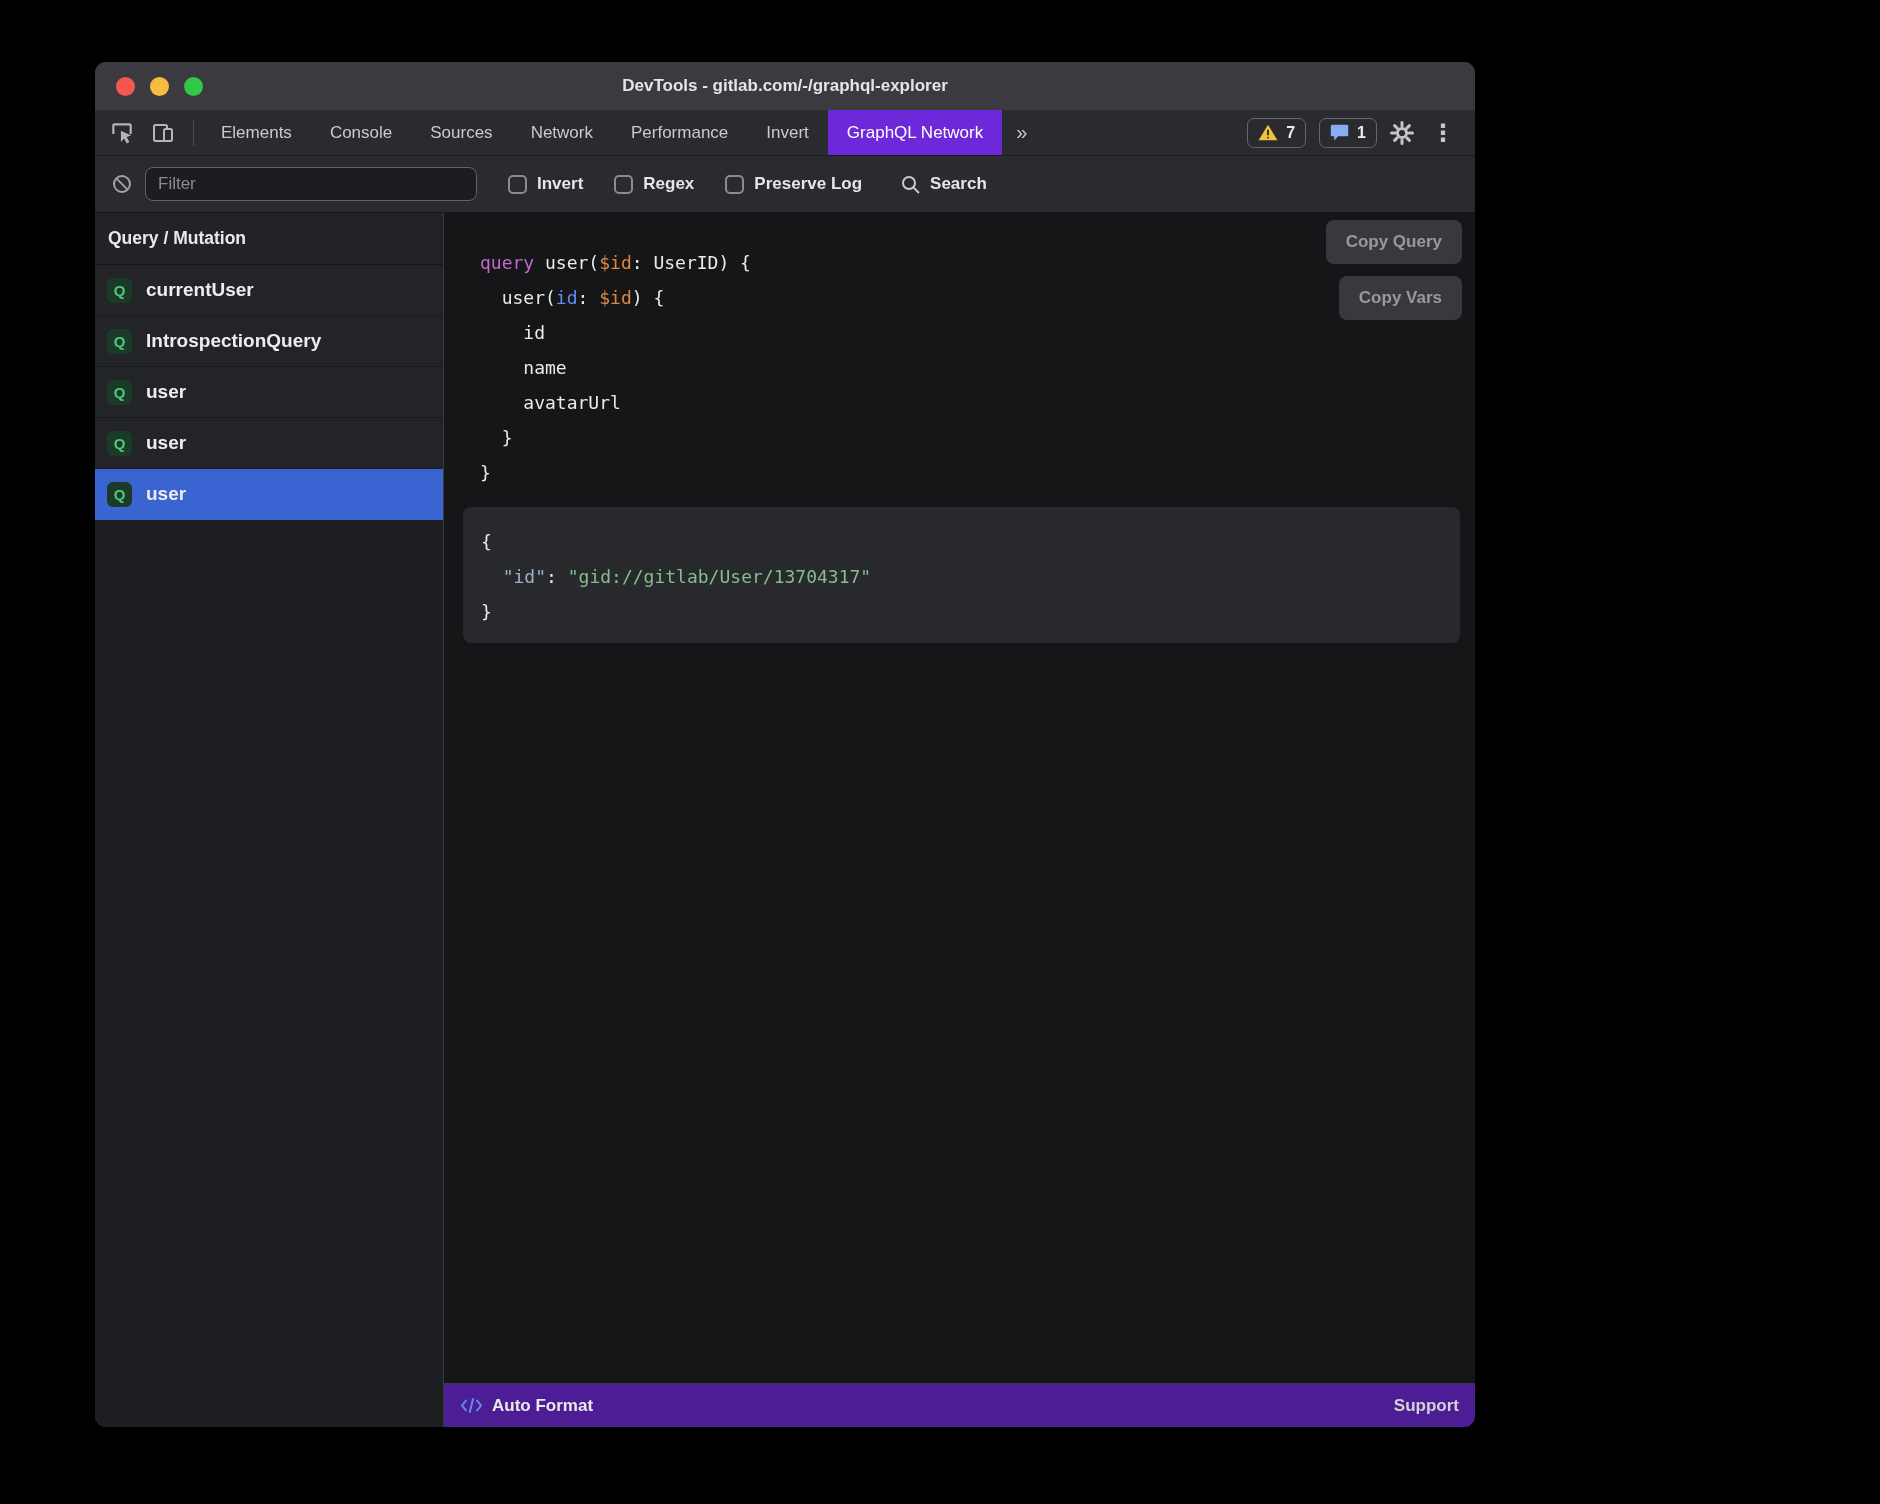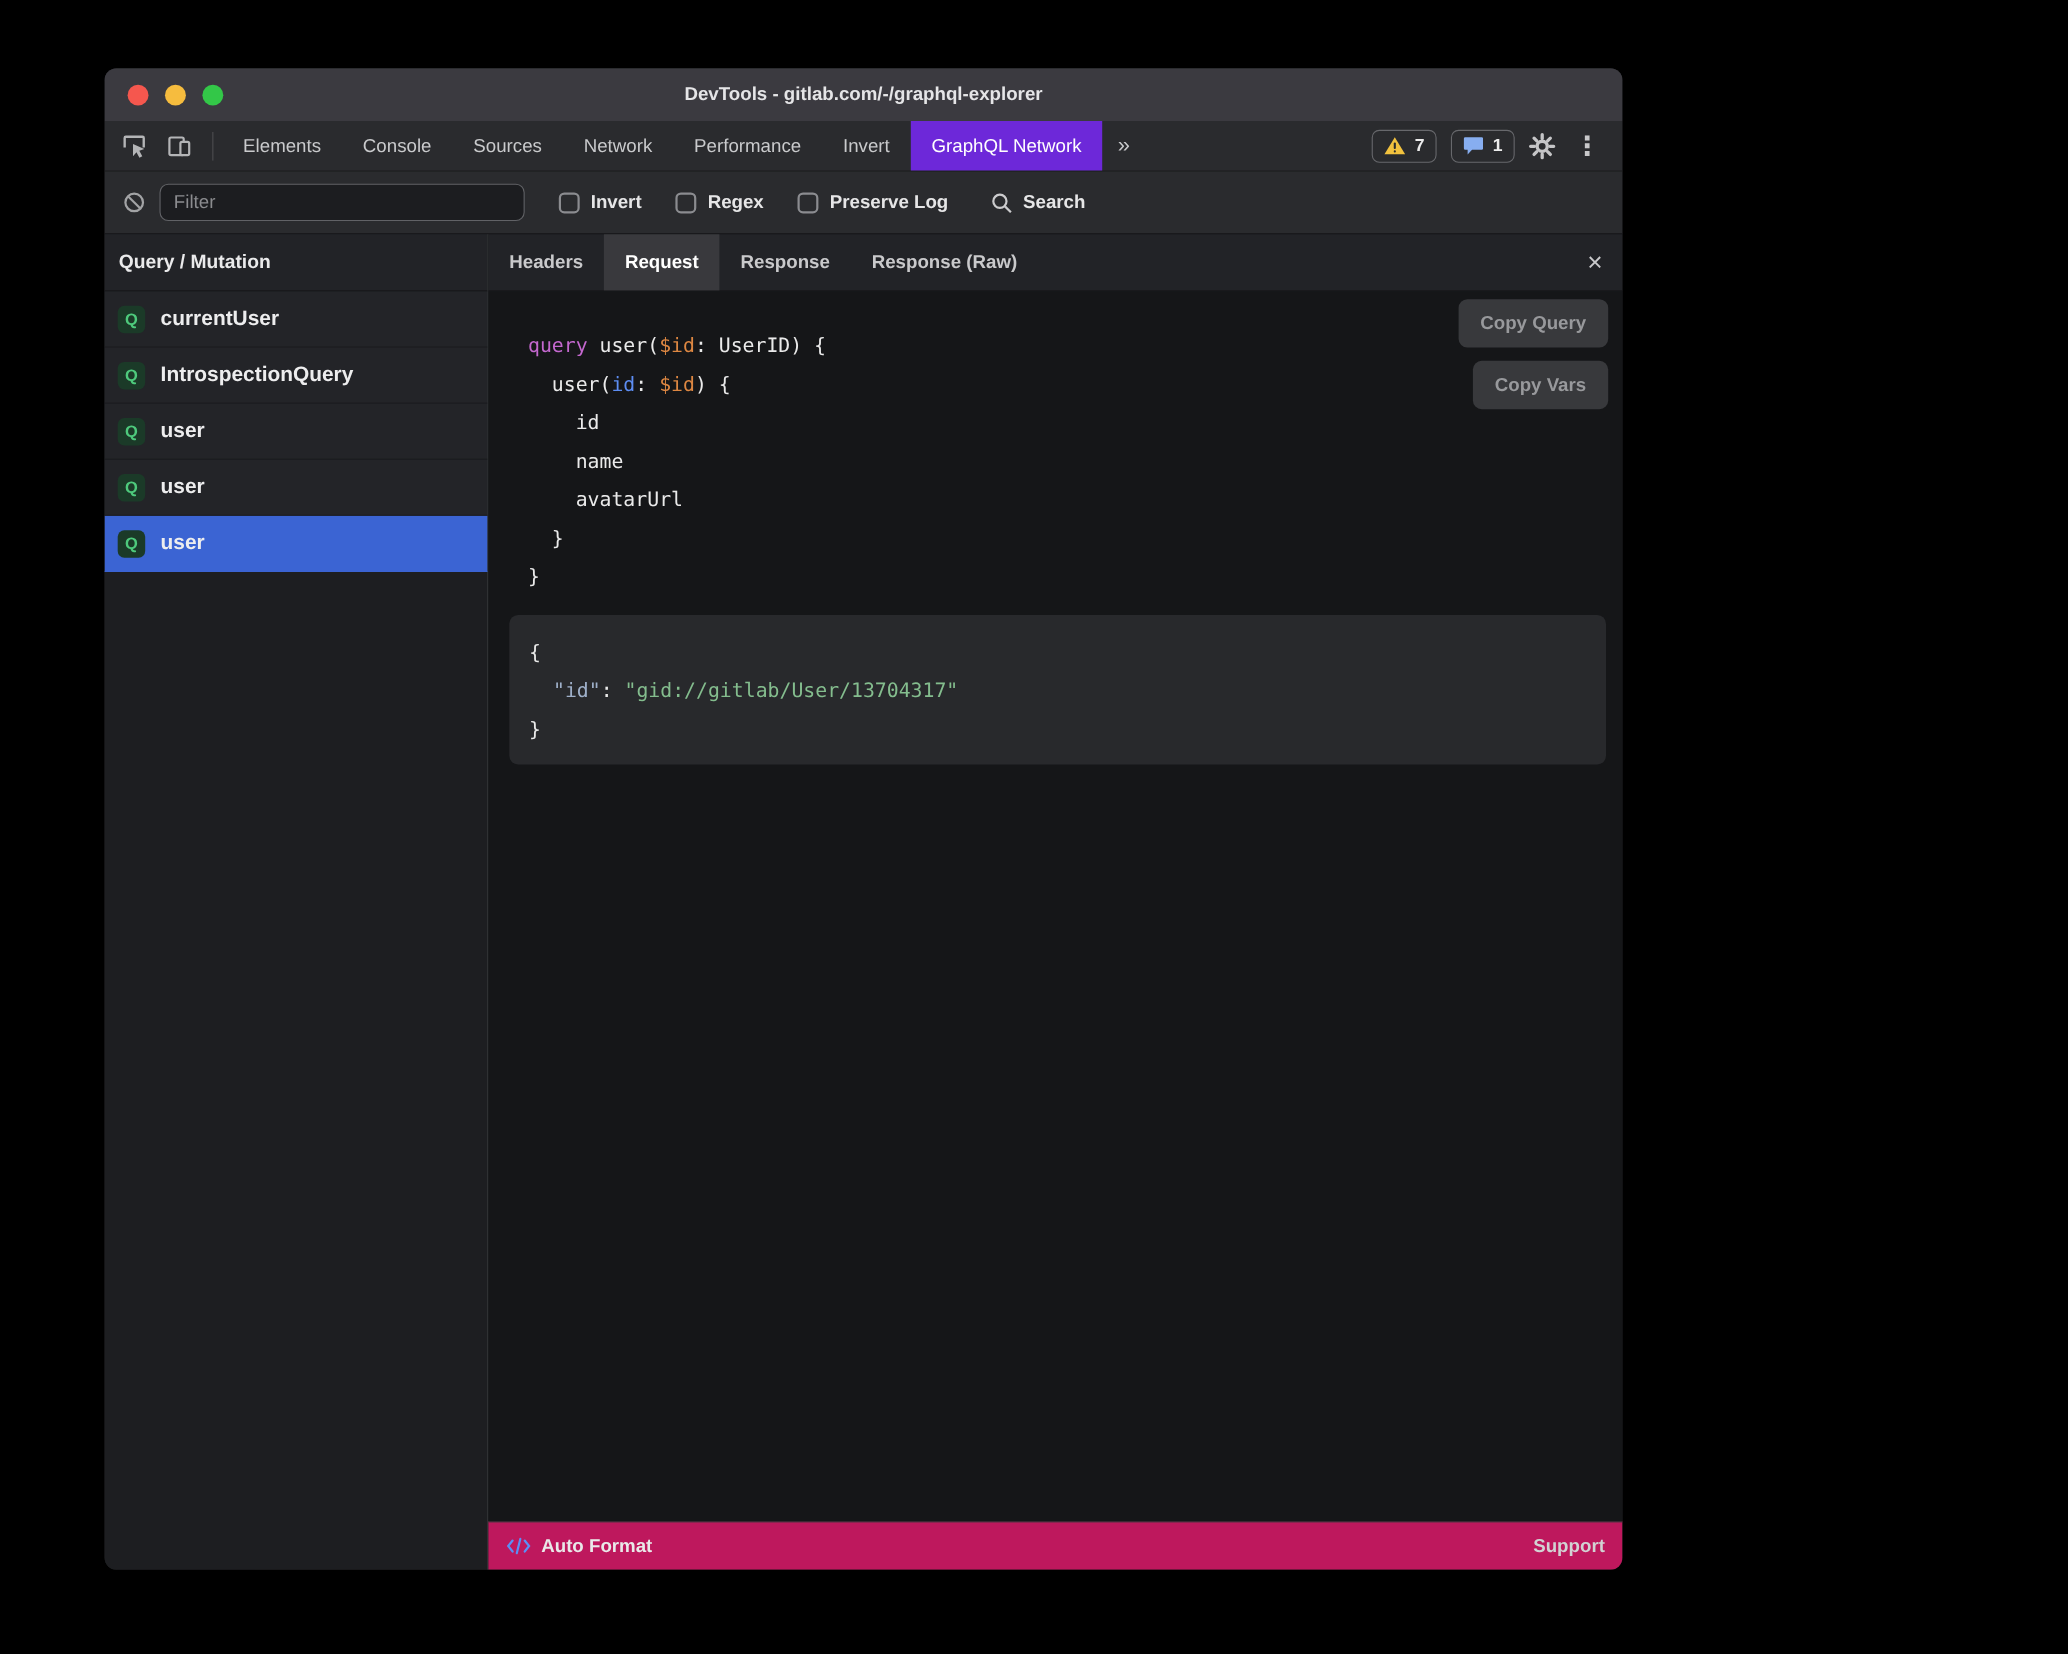--- a/index.html
+++ b/index.html
@@ -94,21 +94,21 @@
   .tok-keyword  { color:#c468cf; }
   .tok-variable { color:#dd8742; }
   .tok-attr     { color:#5d8df2; }
   .tok-key      { color:#9fb0ca; }
   .tok-string   { color:#84bd8e; }
 
   .varspanel { margin:17px 15px 0 19px; background:#28292c; border-radius:8px;
                padding:17px 18px 14px 18px; font-family:"DejaVu Sans Mono", monospace;
                font-size:18px; line-height:35px; color:#eaeaea; }
 
-  .dfooter { height:44px; flex:0 0 auto; background:#be185d; border-top:1px solid #3a3b3e;
+  .dfooter { height:44px; flex:0 0 auto; background:#4c1d95; border-top:1px solid #3a3b3e;
              display:flex; align-items:center; padding:0 16px; }
   .autofmt { display:flex; align-items:center; gap:9px; color:#e9e9e9;
              font-size:17px; font-weight:bold; }
   .dfooter .spacer { flex:1; }
   .support { color:#d2d2d3; font-size:17px; font-weight:bold; }
 </style>
 </head>
 <body>
 
 <div class="window">
@@ -236,27 +236,20 @@
         <span class="qbadge">Q</span>
         <span class="row-label">user</span>
       </div>
       <div class="row selected">
         <span class="qbadge">Q</span>
         <span class="row-label">user</span>
       </div>
     </div>
 
     <div class="detail">
-      <div class="dtabs">
-        <div class="dtab">Headers</div>
-        <div class="dtab active">Request</div>
-        <div class="dtab">Response</div>
-        <div class="dtab">Response (Raw)</div>
-        <div class="dclose">×</div>
-      </div>
 
       <div class="content">
         <div class="copybtns">
           <button class="copy-btn">Copy Query</button>
           <button class="copy-btn">Copy Vars</button>
         </div>
         <div class="code">
             <div class="code-line"><span class="tok-keyword">query</span><span class="tok-plain"> user(</span><span class="tok-variable">$id</span><span class="tok-plain">: UserID) {</span></div>
             <div class="code-line"><span class="tok-plain">  user(</span><span class="tok-attr">id</span><span class="tok-plain">: </span><span class="tok-variable">$id</span><span class="tok-plain">) {</span></div>
             <div class="code-line"><span class="tok-plain">    id</span></div>

